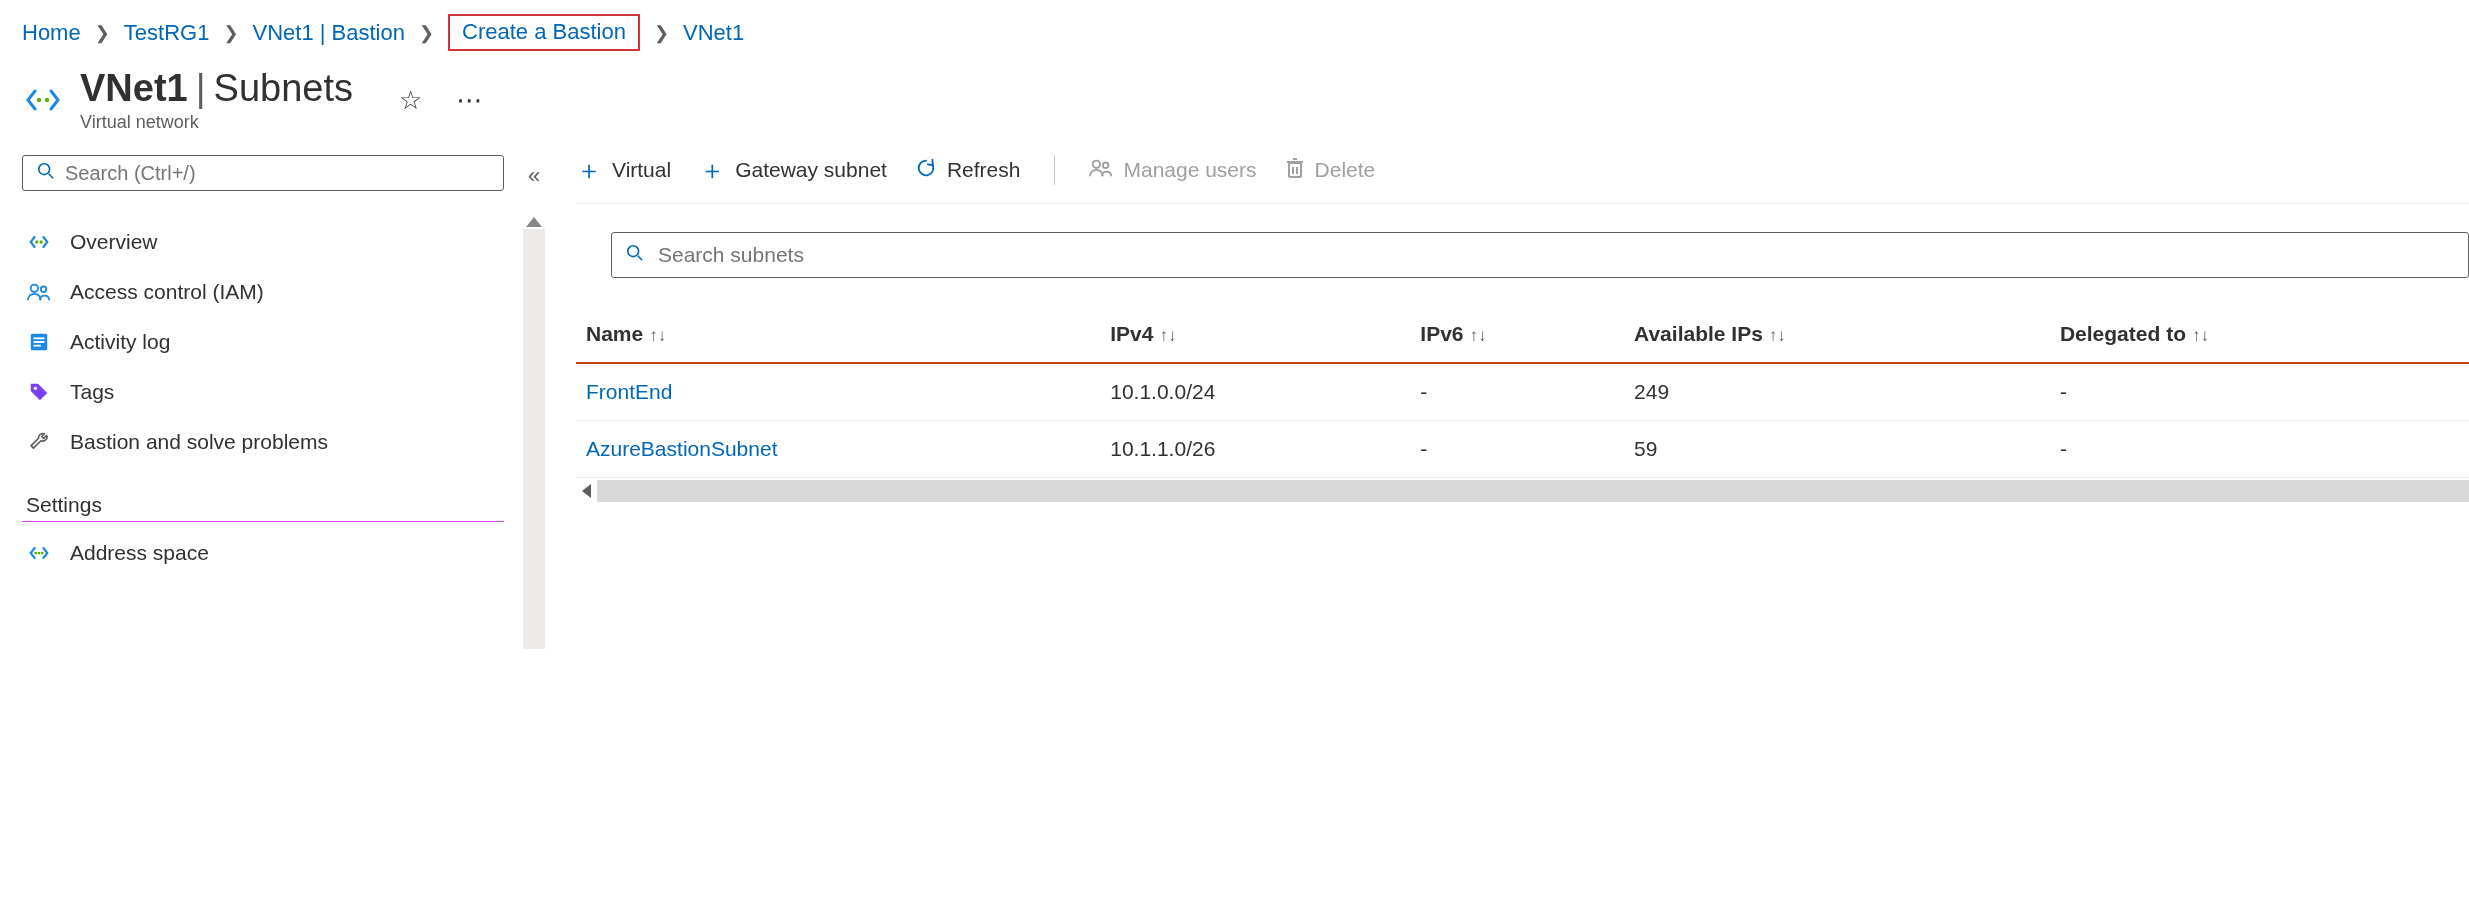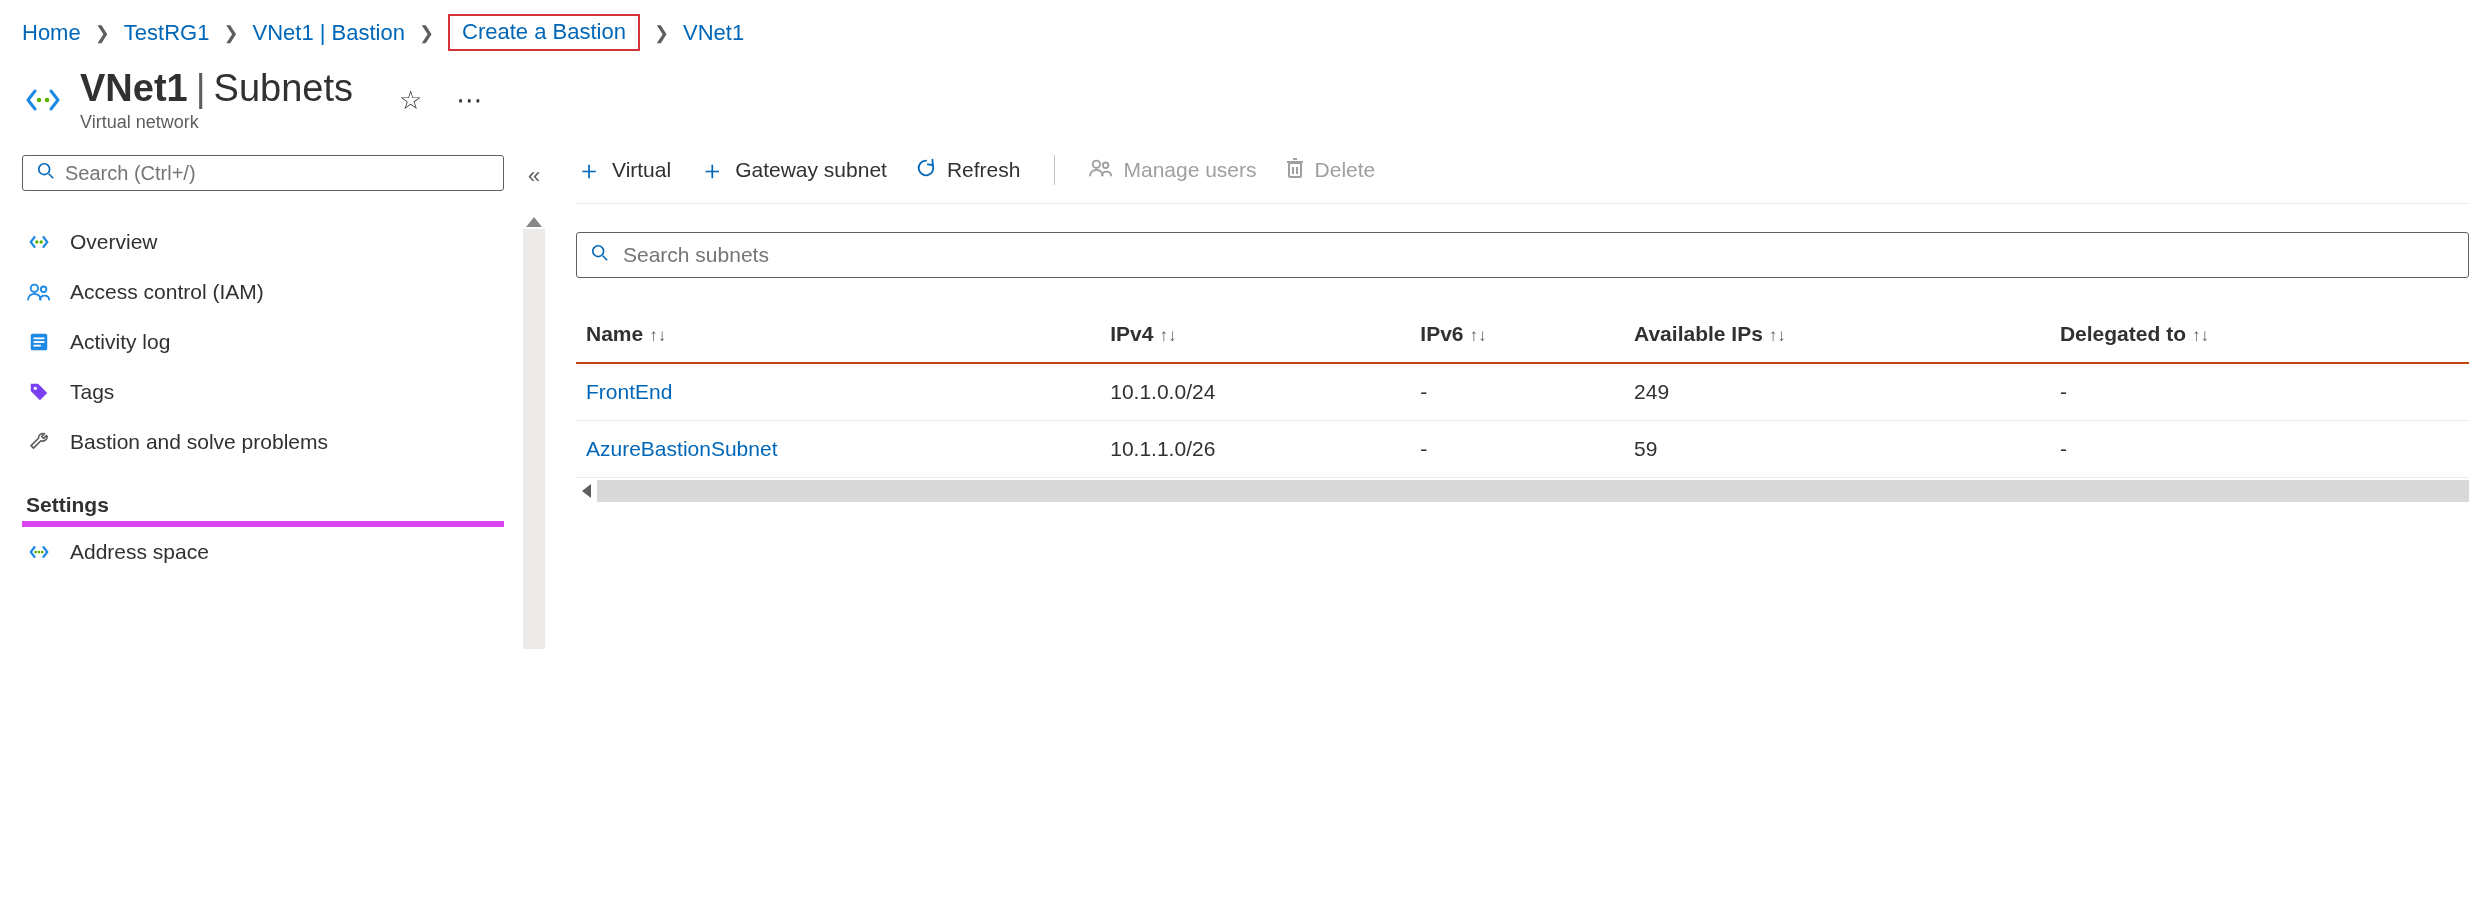--- a/index.html
+++ b/index.html
@@ -86,43 +86,44 @@
   .nav-item {
     display: flex; align-items: center; gap: 18px;
     padding: 13px 4px;
     font-size: 21px;
     color: #323130;
     white-space: nowrap;
     cursor: pointer;
   }
   .nav-icon { width: 26px; display: flex; justify-content: center; }
   .section-label {
-    font-size: 21px; font-weight: 700; color: #323130;
+    font-size: 21px; font-weight: 400; color: #323130;
     padding: 26px 4px 4px 4px;
-    border-bottom: 6px solid #d946ef;
+    border-bottom: 1px solid #d946ef;
+    margin-bottom: 6px;
   }
 
   
   .main { flex: 1; padding-left: 26px; padding-right: 0; }
   .toolbar {
     display: flex; align-items: center; gap: 28px;
     font-size: 21px; color: #323130;
   }
   .toolbar .btn { display: flex; align-items: center; gap: 10px; cursor: pointer; }
   .toolbar .btn.disabled { color: #a19f9d; }
   .toolbar .sep { width: 1px; height: 30px; background: #c8c6c4; margin: 0 6px; }
   .toolbar .plus { color: #0067b8; font-size: 26px; font-weight: 400; line-height: 1; }
   .toolbar .refresh-ic { color: #0067b8; }
   .tb-under { border-top: 1px solid #edebe9; margin-top: 18px; }
 
   .filter-box {
     display: flex; align-items: center; gap: 14px;
     border: 1px solid #605e5c; border-radius: 3px;
     padding: 10px 14px; margin-top: 28px; margin-right: 0;
-    height: 46px; font-size: 21px;
+    height: 46px; font-size: 21px; margin-left: 35px;
   }
   .filter-box .mag { color: #0067b8; }
   .filter-box input { border: none; outline: none; font-size: 21px; flex: 1; background: transparent; }
 
   table.grid {
     width: 100%;
     border-collapse: collapse;
     margin-top: 28px;
     font-size: 21px;
   }

